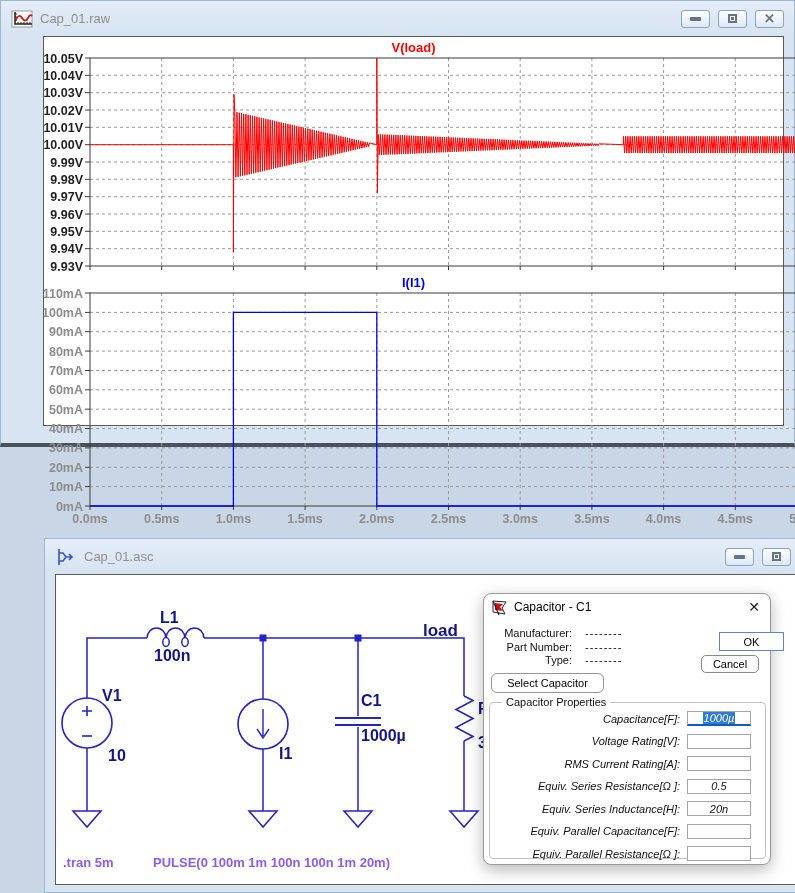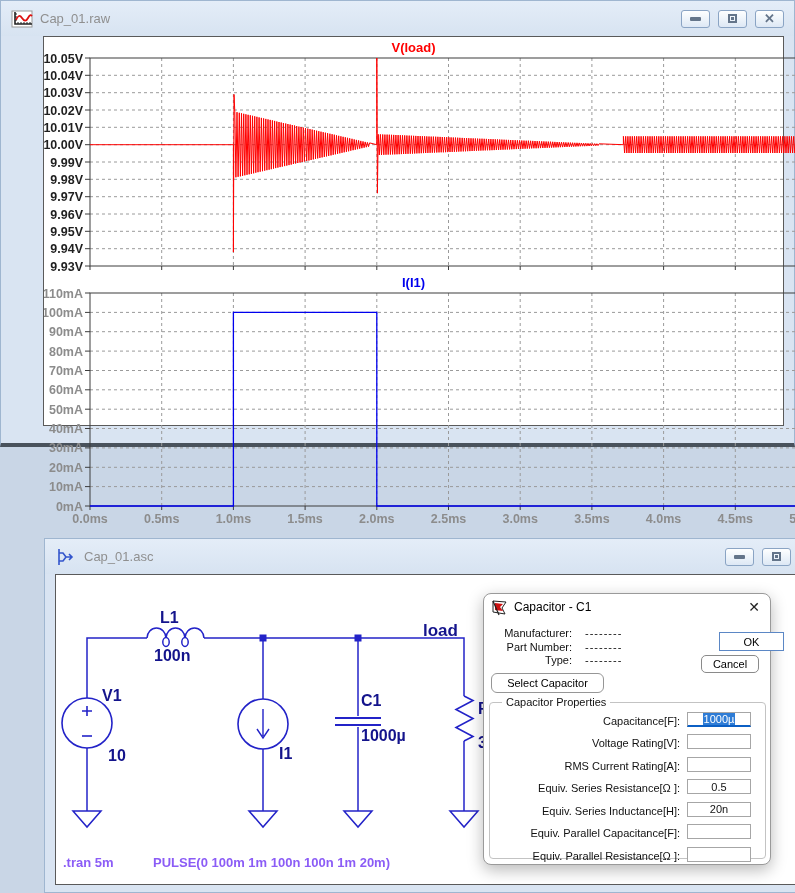--- a/index.html
+++ b/index.html
@@ -41,21 +41,21 @@
   .info-row{display:flex;line-height:13.5px;}
   .info-label{width:80px;text-align:right;}
   .info-value{margin-left:13px;letter-spacing:1px;}
   .btn{position:absolute;background:#fff;box-sizing:border-box;display:flex;align-items:center;justify-content:center;font-size:11px;color:#000;}
   #ok-btn{left:215px;top:38px;width:65px;height:19px;border:1.6px solid #5b87c5;border-radius:0;margin-left:20px;}
   #cancel-btn{left:217px;top:61px;width:58px;height:18px;border:1px solid #8a8a8a;border-radius:5px;}
   #select-cap-btn{left:7px;top:79px;width:113px;height:20px;border:1px solid #969696;border-radius:6px;}
   .groupbox{position:absolute;left:5px;top:108px;width:277px;height:157px;border:1px solid #c3c3c3;border-radius:4px;box-sizing:border-box;}
   .group-legend{position:absolute;left:12px;top:-7px;background:#fff;padding:0 4px;font-size:11px;color:#111;}
   .props{position:absolute;left:0;right:0;top:8px;}
-  .prop-row{display:flex;align-items:flex-end;height:15.5px;margin-bottom:7px;}
+  .prop-row{display:flex;align-items:center;height:15.5px;margin-bottom:7px;font-style:italic;}
   .prop-label{flex:1 1 auto;text-align:right;padding-right:7px;white-space:nowrap;}
   .prop-field{width:64px;height:15px;margin-right:14px;border:1px solid #a6a6a6;background:#fff;box-sizing:border-box;
               display:flex;align-items:center;justify-content:center;font-size:11px;flex:0 0 auto;}
   .prop-field.focused{border:1px solid #a6a6a6;border-bottom:2px solid #0b5fc4;}
   .sel-text{background:#2e7cd6;color:#fff;padding:0 1px;}
 </style>
 </head>
 <body>
 
 <div class="win" id="win-raw">

